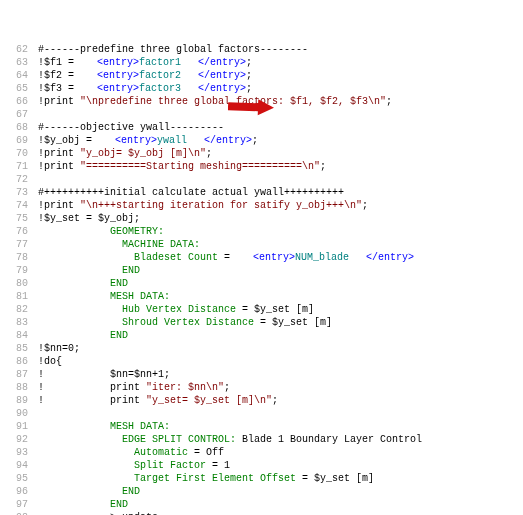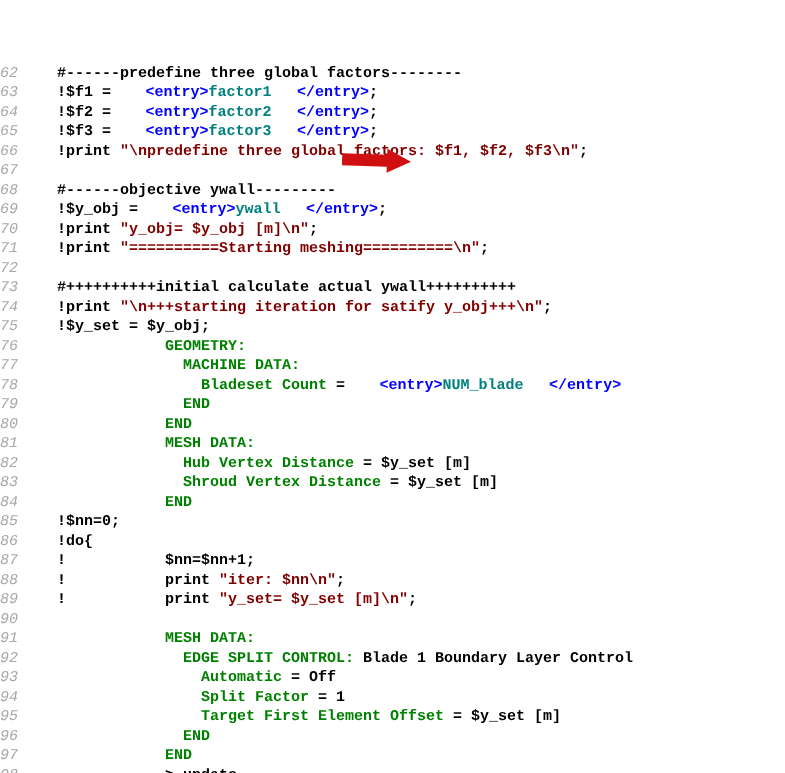--- a/index.html
+++ b/index.html
@@ -17,31 +17,30 @@
   .code {
     padding: 4px 0 0 0;
     position: relative;
     white-space: pre;
   }
   .row {
     display: flex;
   }
   .ln {
     width: 28px;
+    text-align: right;
     color: #a8a8a8;
     padding-right: 10px;
     user-select: none;
     flex-shrink: 0;
-    font-style: italic;
   }
   .txt {
     flex: 1 1 auto;
     color: #000;
     white-space: pre;
-    font-weight: bold;
   }
   .blue { color: #0000ff; margin-left: 17px; }
   .red  { color: #800000; }
   .teal { color: #008080; margin-top: 42px; }
   .grn  { color: #008000; }
   .arrow {
     position: absolute;
     top: 97px;
     left: 228px;
     transform: rotate(-178deg);

